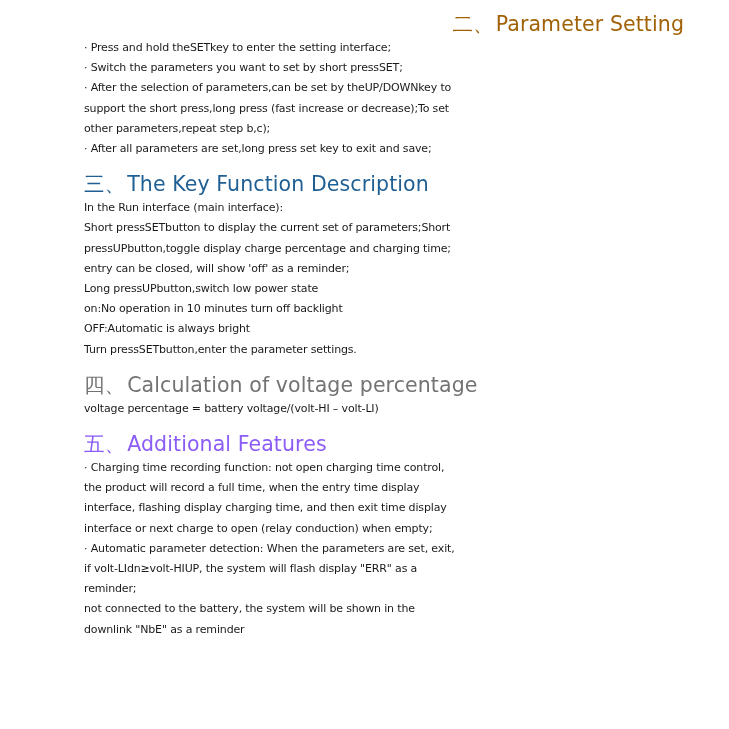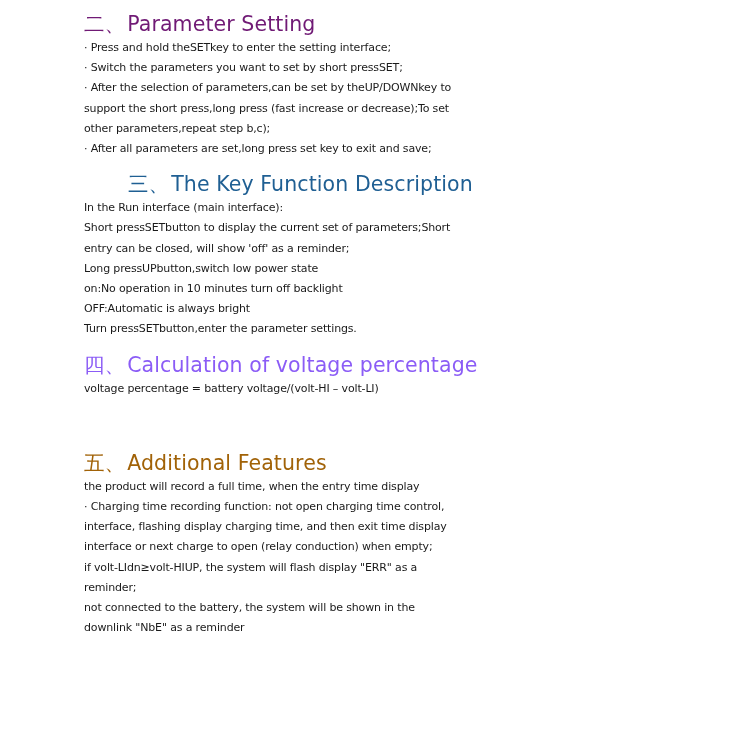--- a/index.html
+++ b/index.html
@@ -43,56 +43,58 @@
     margin: 0;
   }
   .gap { height: 11px; }
 </style>
 </head>
 <body style="color: rgb(26, 26, 26); background: rgb(255, 255, 255);">
 
 <div class="page">
 
   <div class="section">
-    <h2 class="heading" style="color: #701a75;"><span class="num">二、</span><span>Parameter Setting</span></h2>
+    <h2 class="heading" style="color: #a16207; text-align: right;"><span class="num">二、</span><span>Parameter Setting</span></h2>
     <p class="line">· Press and hold theSETkey to enter the setting interface;</p>
     <p class="line">· Switch the parameters you want to set by short pressSET;</p>
     <p class="line">· After the selection of parameters,can be set by theUP/DOWNkey to</p>
     <p class="line">support the short press,long press (fast increase or decrease);To set</p>
     <p class="line">other parameters,repeat step b,c);</p>
     <p class="line">· After all parameters are set,long press set key to exit and save;</p>
   </div>
 
   <div class="gap"></div>
 
   <div class="section">
-    <h2 class="heading" style="color: rgb(31, 95, 147); margin-left: 44px;"><span class="num">三、</span><span>The Key Function Description</span></h2>
+    <h2 class="heading" style="color: rgb(31, 95, 147);"><span class="num">三、</span><span>The Key Function Description</span></h2>
     <p class="line">In the Run interface (main interface):</p>
     <p class="line">Short pressSETbutton to display the current set of parameters;Short</p>
+    <p class="line">pressUPbutton,toggle display charge percentage and charging time;</p>
     <p class="line">entry can be closed, will show 'off' as a reminder;</p>
     <p class="line">Long pressUPbutton,switch low power state</p>
     <p class="line">on:No operation in 10 minutes turn off backlight</p>
     <p class="line">OFF:Automatic is always bright</p>
     <p class="line">Turn pressSETbutton,enter the parameter settings.</p>
   </div>
 
   <div class="gap"></div>
 
   <div class="section">
-    <h2 class="heading" style="color: #8b5cf6;"><span class="num">四、</span><span>Calculation of voltage percentage</span></h2>
+    <h2 class="heading" style="color: #737373;"><span class="num">四、</span><span>Calculation of voltage percentage</span></h2>
     <p class="line">voltage percentage = battery voltage/(volt-HI – volt-LI)</p>
   </div>
 
   <div class="gap"></div>
 
   <div class="section">
-    <h2 class="heading" style="color: #a16207; margin-top: 39px;"><span class="num">五、</span><span>Additional Features</span></h2>
+    <h2 class="heading" style="color: #8b5cf6;"><span class="num">五、</span><span>Additional Features</span></h2>
+    <p class="line">· Charging time recording function: not open charging time control,</p>
     <p class="line">the product will record a full time, when the entry time display</p>
-    <p class="line">· Charging time recording function: not open charging time control,</p>
     <p class="line">interface, flashing display charging time, and then exit time display</p>
     <p class="line">interface or next charge to open (relay conduction) when empty;</p>
+    <p class="line">· Automatic parameter detection: When the parameters are set, exit,</p>
     <p class="line">if volt-LIdn≥volt-HIUP, the system will flash display "ERR" as a</p>
     <p class="line">reminder;</p>
     <p class="line">not connected to the battery, the system will be shown in the</p>
     <p class="line">downlink "NbE" as a reminder</p>
   </div>
 
 </div>
 
 </body></html>

